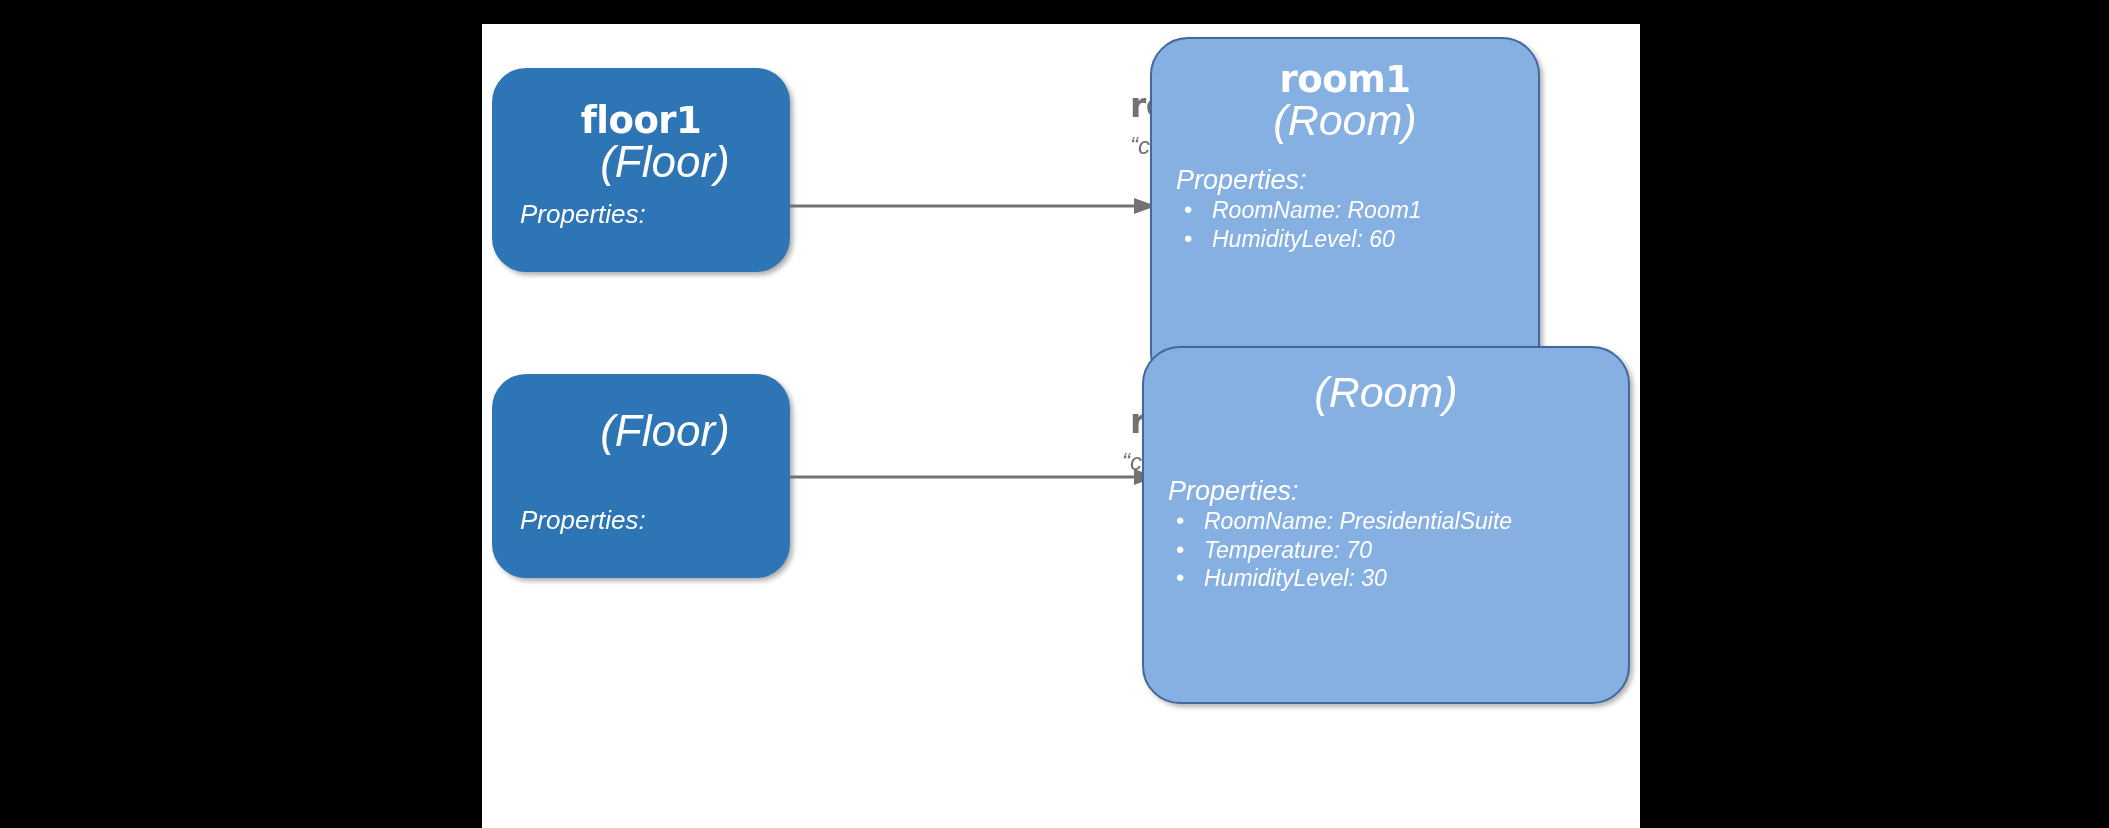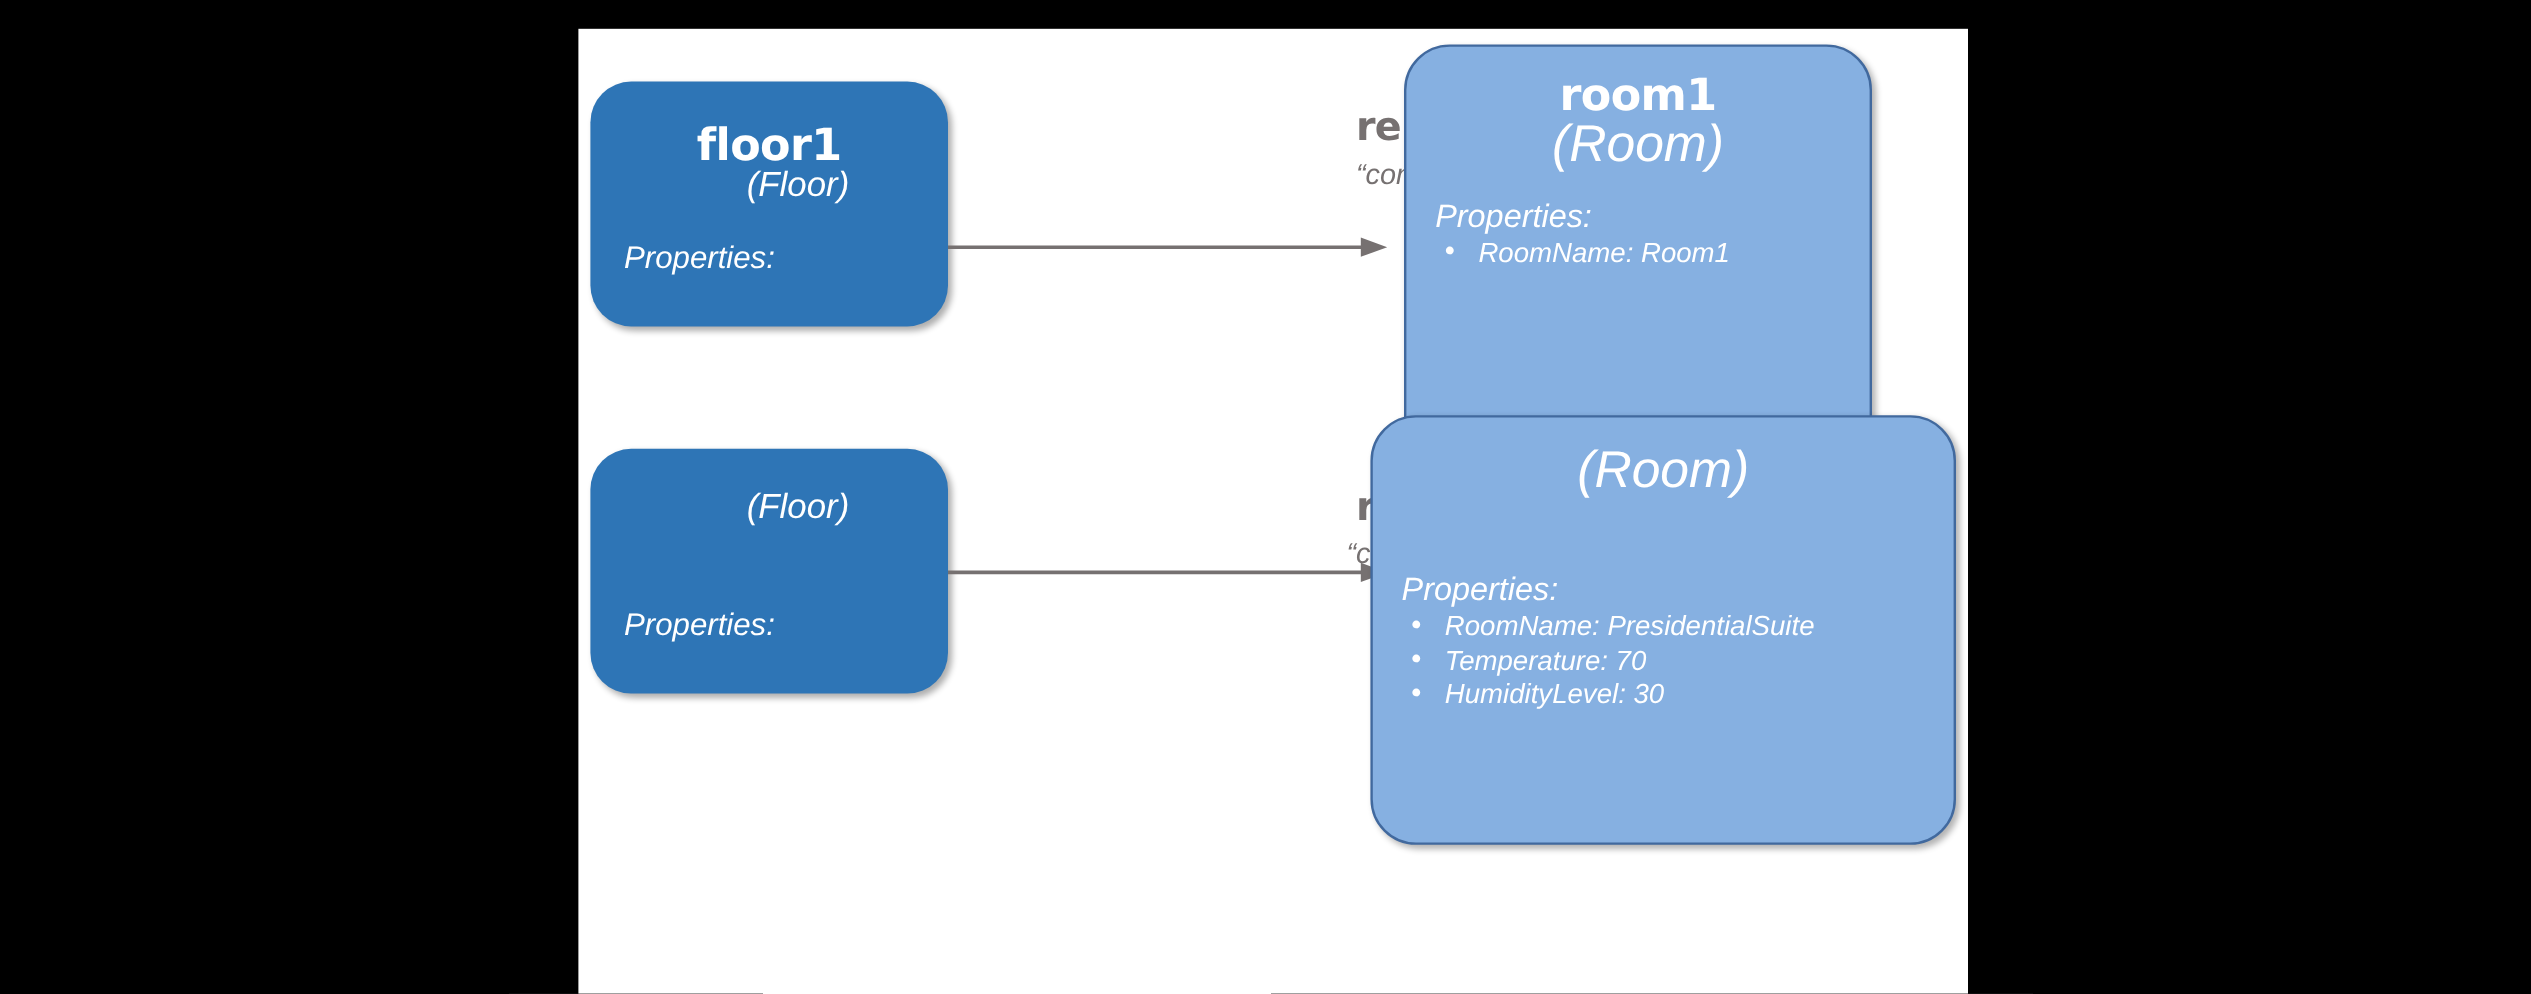--- a/index.html
+++ b/index.html
@@ -61,21 +61,21 @@
   .floor-node .node-title { font-size: 37px; }
   .room-node  .node-title { font-size: 37px; }
 
   .node-type {
     text-align: center;
     color: #ffffff;
     font-style: italic;
     font-family: "Liberation Sans", sans-serif;
     line-height: 1.05;
   }
-  .floor-node .node-type { font-size: 29px; margin-left: 48px; }
+  .floor-node .node-type { font-size: 44px; margin-left: 48px; }
   .room-node  .node-type { font-size: 43px; }
 
   .props-label {
     color: #ffffff;
     font-style: italic;
     font-family: "Liberation Sans", sans-serif;
     font-size: 26px;
     line-height: 1.15;
   }
   .room-node .props-label { font-size: 27px; }
@@ -153,29 +153,30 @@
       </div>
     </div>
 
     <div class="edge-label" style="left:648px; top:62px; width:0; transform:translateX(-50%);">relationship1</div>
     <div class="edge-sublabel" style="left:648px; top:108px; width:0; transform:translateX(-50%);">“contains”</div>
     <svg class="edge-arrow" style="left:306px; top:165px;" width="370" height="34">
       <line x1="2" y1="17" x2="348" y2="17" stroke="#767171" stroke-width="3"></line>
       <polygon points="346,9 368,17 346,25" fill="#767171"></polygon>
     </svg>
 
-    <div class="node room-node" style="left:688px; top:13px; width:390px; height:355px;">
+    <div class="node room-node" style="left:668px; top:13px; width:390px; height:355px;">
       <div class="room-head">
         <div class="node-title">room1</div>
         <div class="node-type">(Room)</div>
       </div>
       <div class="room-props" style="top:126px;">
         <div class="props-label">Properties:</div>
         <ul class="props-list">
           <li>RoomName: Room1</li>
+          <li>HumidityLevel: 60</li>
         </ul>
       </div>
     </div>
 
     <div class="node floor-node" style="left:10px; top:350px; width:298px; height:204px;">
       <div class="floor-head">
         <div class="node-type">(Floor)</div>
       </div>
       <div class="floor-props">
         <div class="props-label">Properties:</div>

